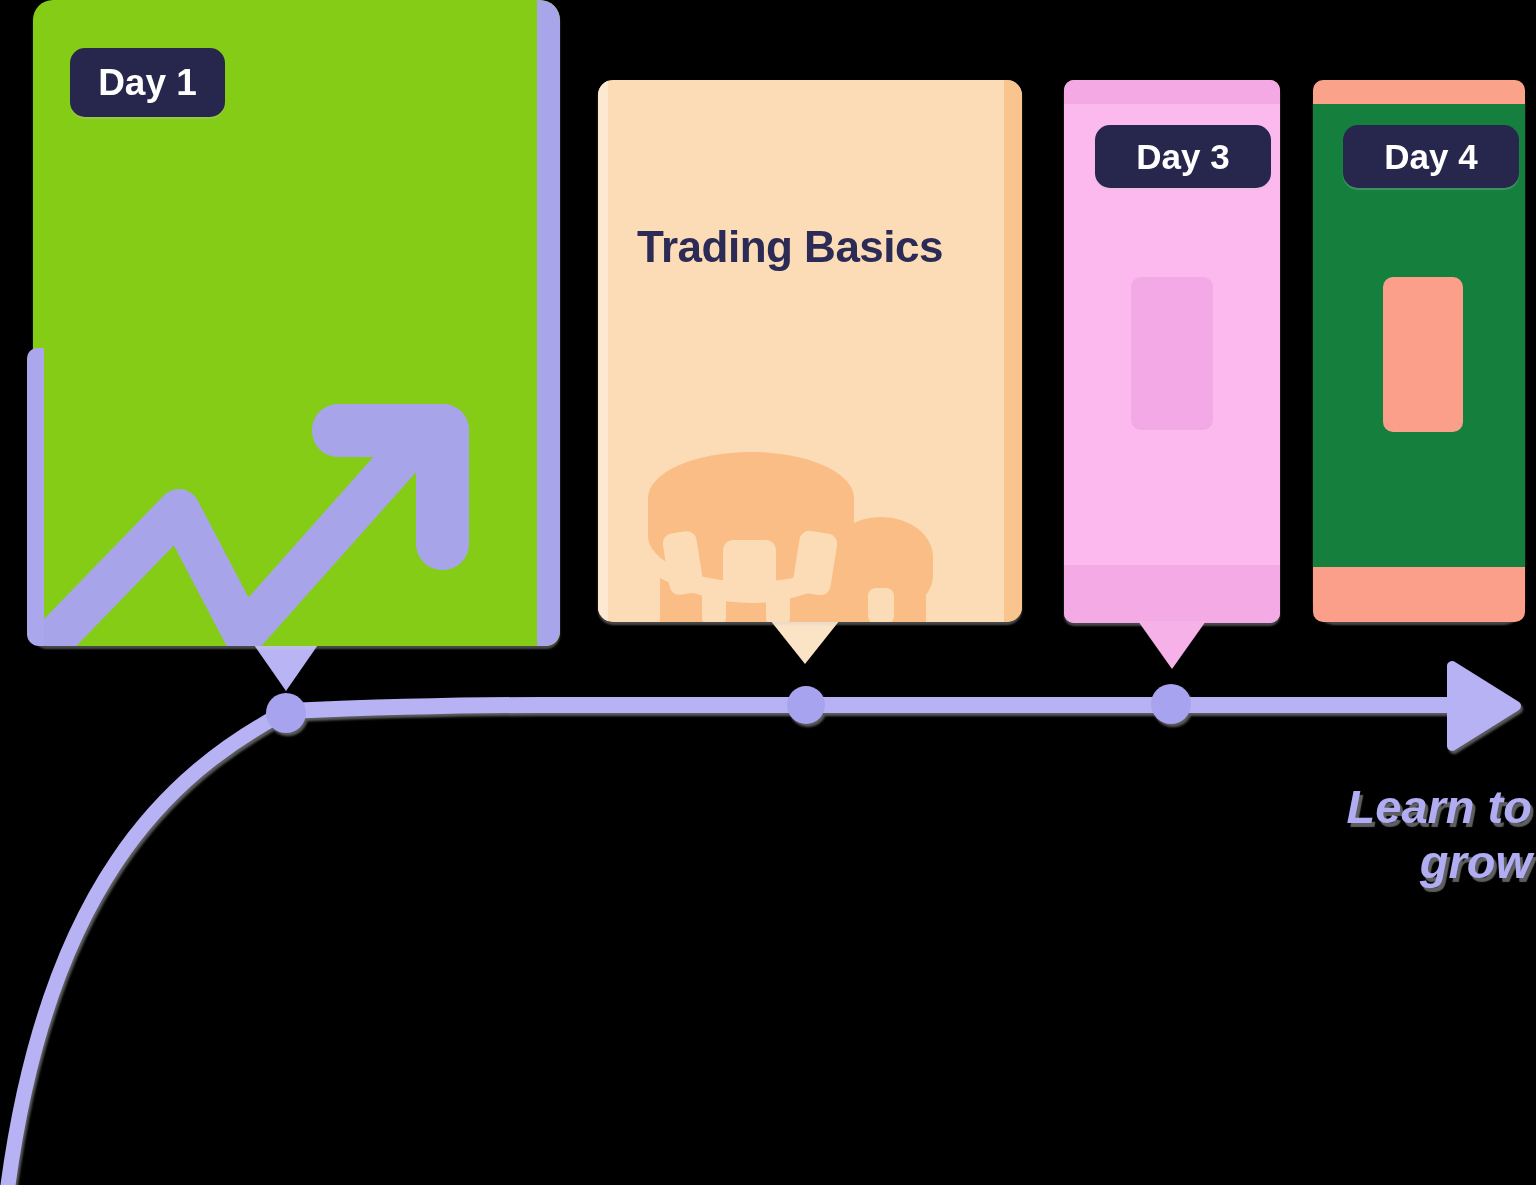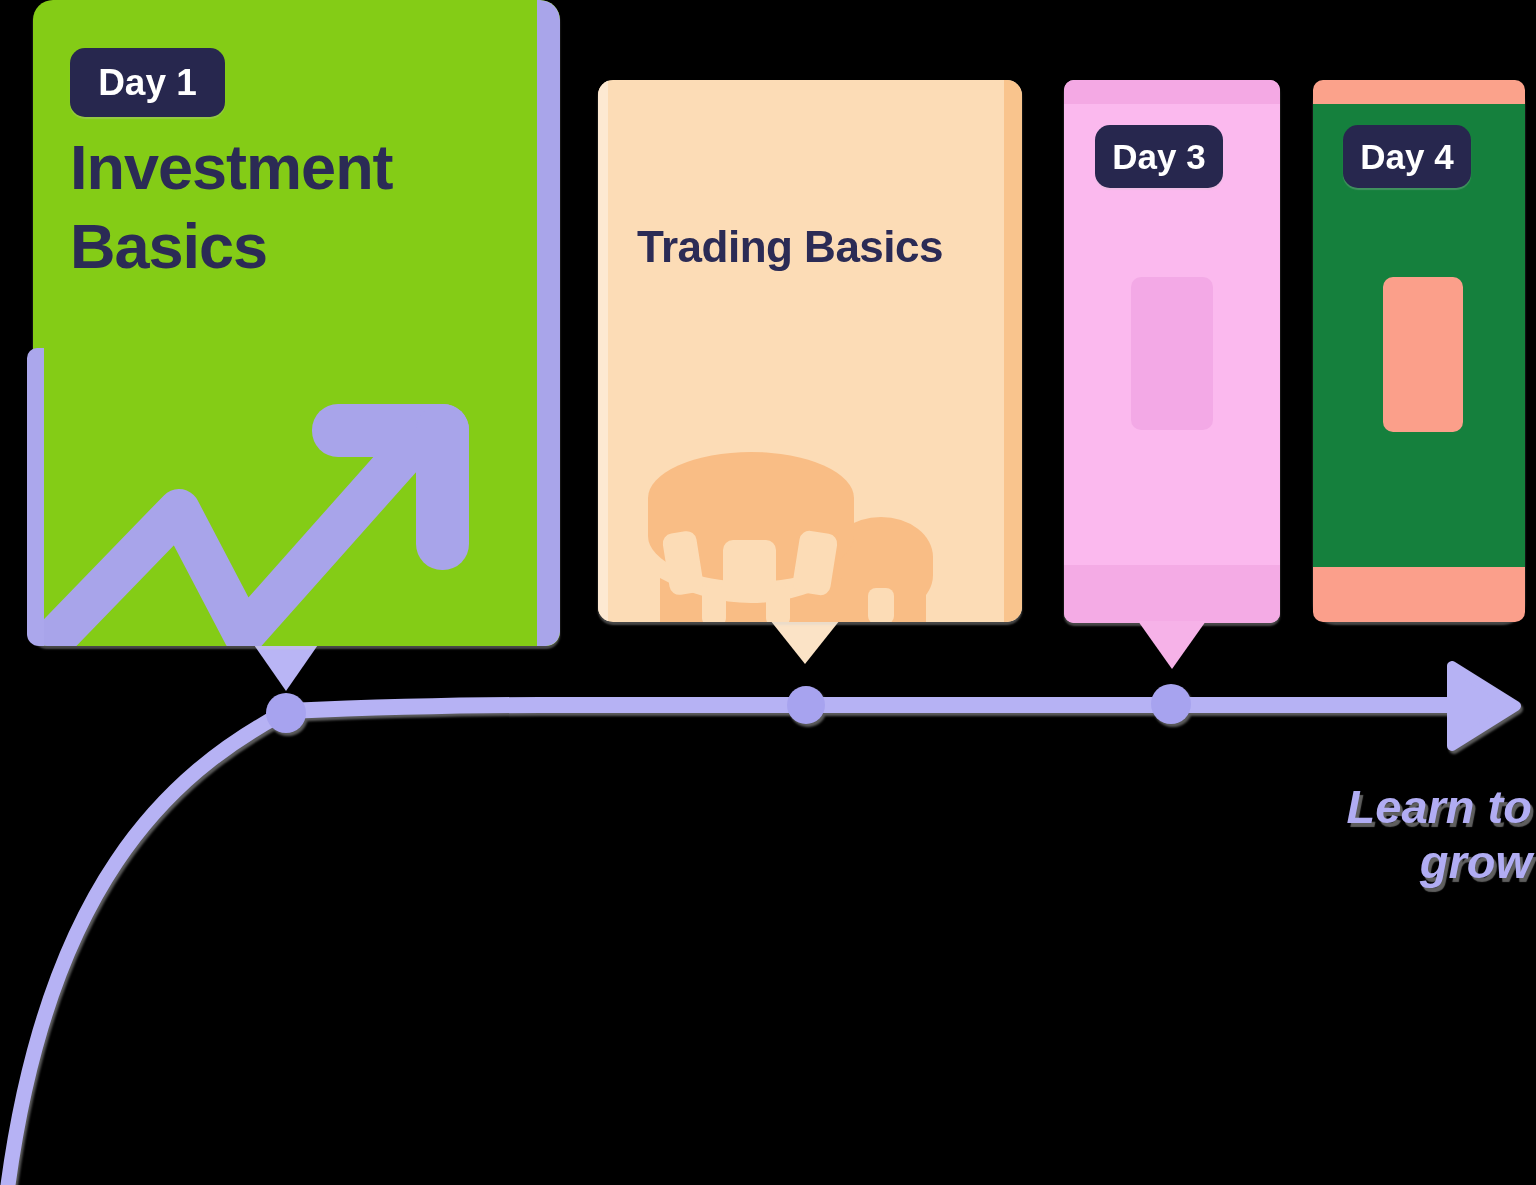--- a/index.html
+++ b/index.html
@@ -13,21 +13,21 @@
   .card1-left-edge{position:absolute;left:27px;top:348px;width:17px;height:298px;background:#aba7ec;border-radius:10px 0 0 12px;z-index:3;}
   .trend-svg{position:absolute;left:0;top:0;width:527px;height:646px;}
 
   .badge{
     position:absolute;display:flex;align-items:center;justify-content:center;
     background:#27274e;color:#fff;font-weight:700;border-radius:15px;
     box-shadow:0 2px 1px rgba(200,200,200,.25);
   }
   .badge1{left:37px;top:48px;width:155px;height:69px;font-size:37px;}
   .badge2{left:39px;top:53px;width:153px;height:65px;font-size:35px;}
-  .badge34{width:128px;height:63px;font-size:35px;}
+  .badge34{width:176px;height:63px;font-size:35px;}
 
   .card-title{position:absolute;color:#2b2b55;font-weight:800;margin:0;}
   .title1{left:37px;top:128px;width:440px;font-size:63px;line-height:79px;letter-spacing:-1px;}
   .title2{left:39px;top:134px;width:310px;font-size:44px;line-height:66px;letter-spacing:-0.5px;}
 
   .card2{left:598px;top:80px;width:424px;height:542px;background:#fcdcb6;border-radius:15px;overflow:hidden;z-index:2;}
   .card2-left-edge{position:absolute;left:0;top:0;width:10px;height:100%;background:#fde9d2;border-radius:15px 0 0 15px;}
   .card2-right-edge{position:absolute;right:0;top:0;width:18px;height:100%;background:#f9c48d;border-radius:0 15px 15px 0;}
   .coins-svg{position:absolute;left:0;top:0;width:424px;height:542px;}
 
@@ -67,21 +67,20 @@
     <svg class="trend-svg" viewBox="0 0 527 646">
       <path d="M18 642 L146 510 L211 634 L380 444" fill="none" stroke="#a8a4ea" stroke-width="42" stroke-linecap="round" stroke-linejoin="round"></path>
       <g fill="#a8a4ea">
         <rect x="279" y="404" width="157" height="53" rx="26"></rect>
         <rect x="383" y="404" width="53" height="166" rx="26"></rect>
       </g>
     </svg>
     <div class="badge badge1">
       <span>Day 1</span>
     </div>
-    <h2 class="card-title title1">Investment Basics</h2>
   </div>
   <div class="card1-left-edge"></div>
   <div class="pointer pointer1"></div>
 
   <div class="card card2">
     <div class="card2-left-edge"></div>
     <div class="card2-right-edge"></div>
     <svg class="coins-svg" viewBox="0 0 424 542">
       <g fill="#f9bd85">
         <ellipse cx="283" cy="477" rx="52" ry="40"></ellipse>

